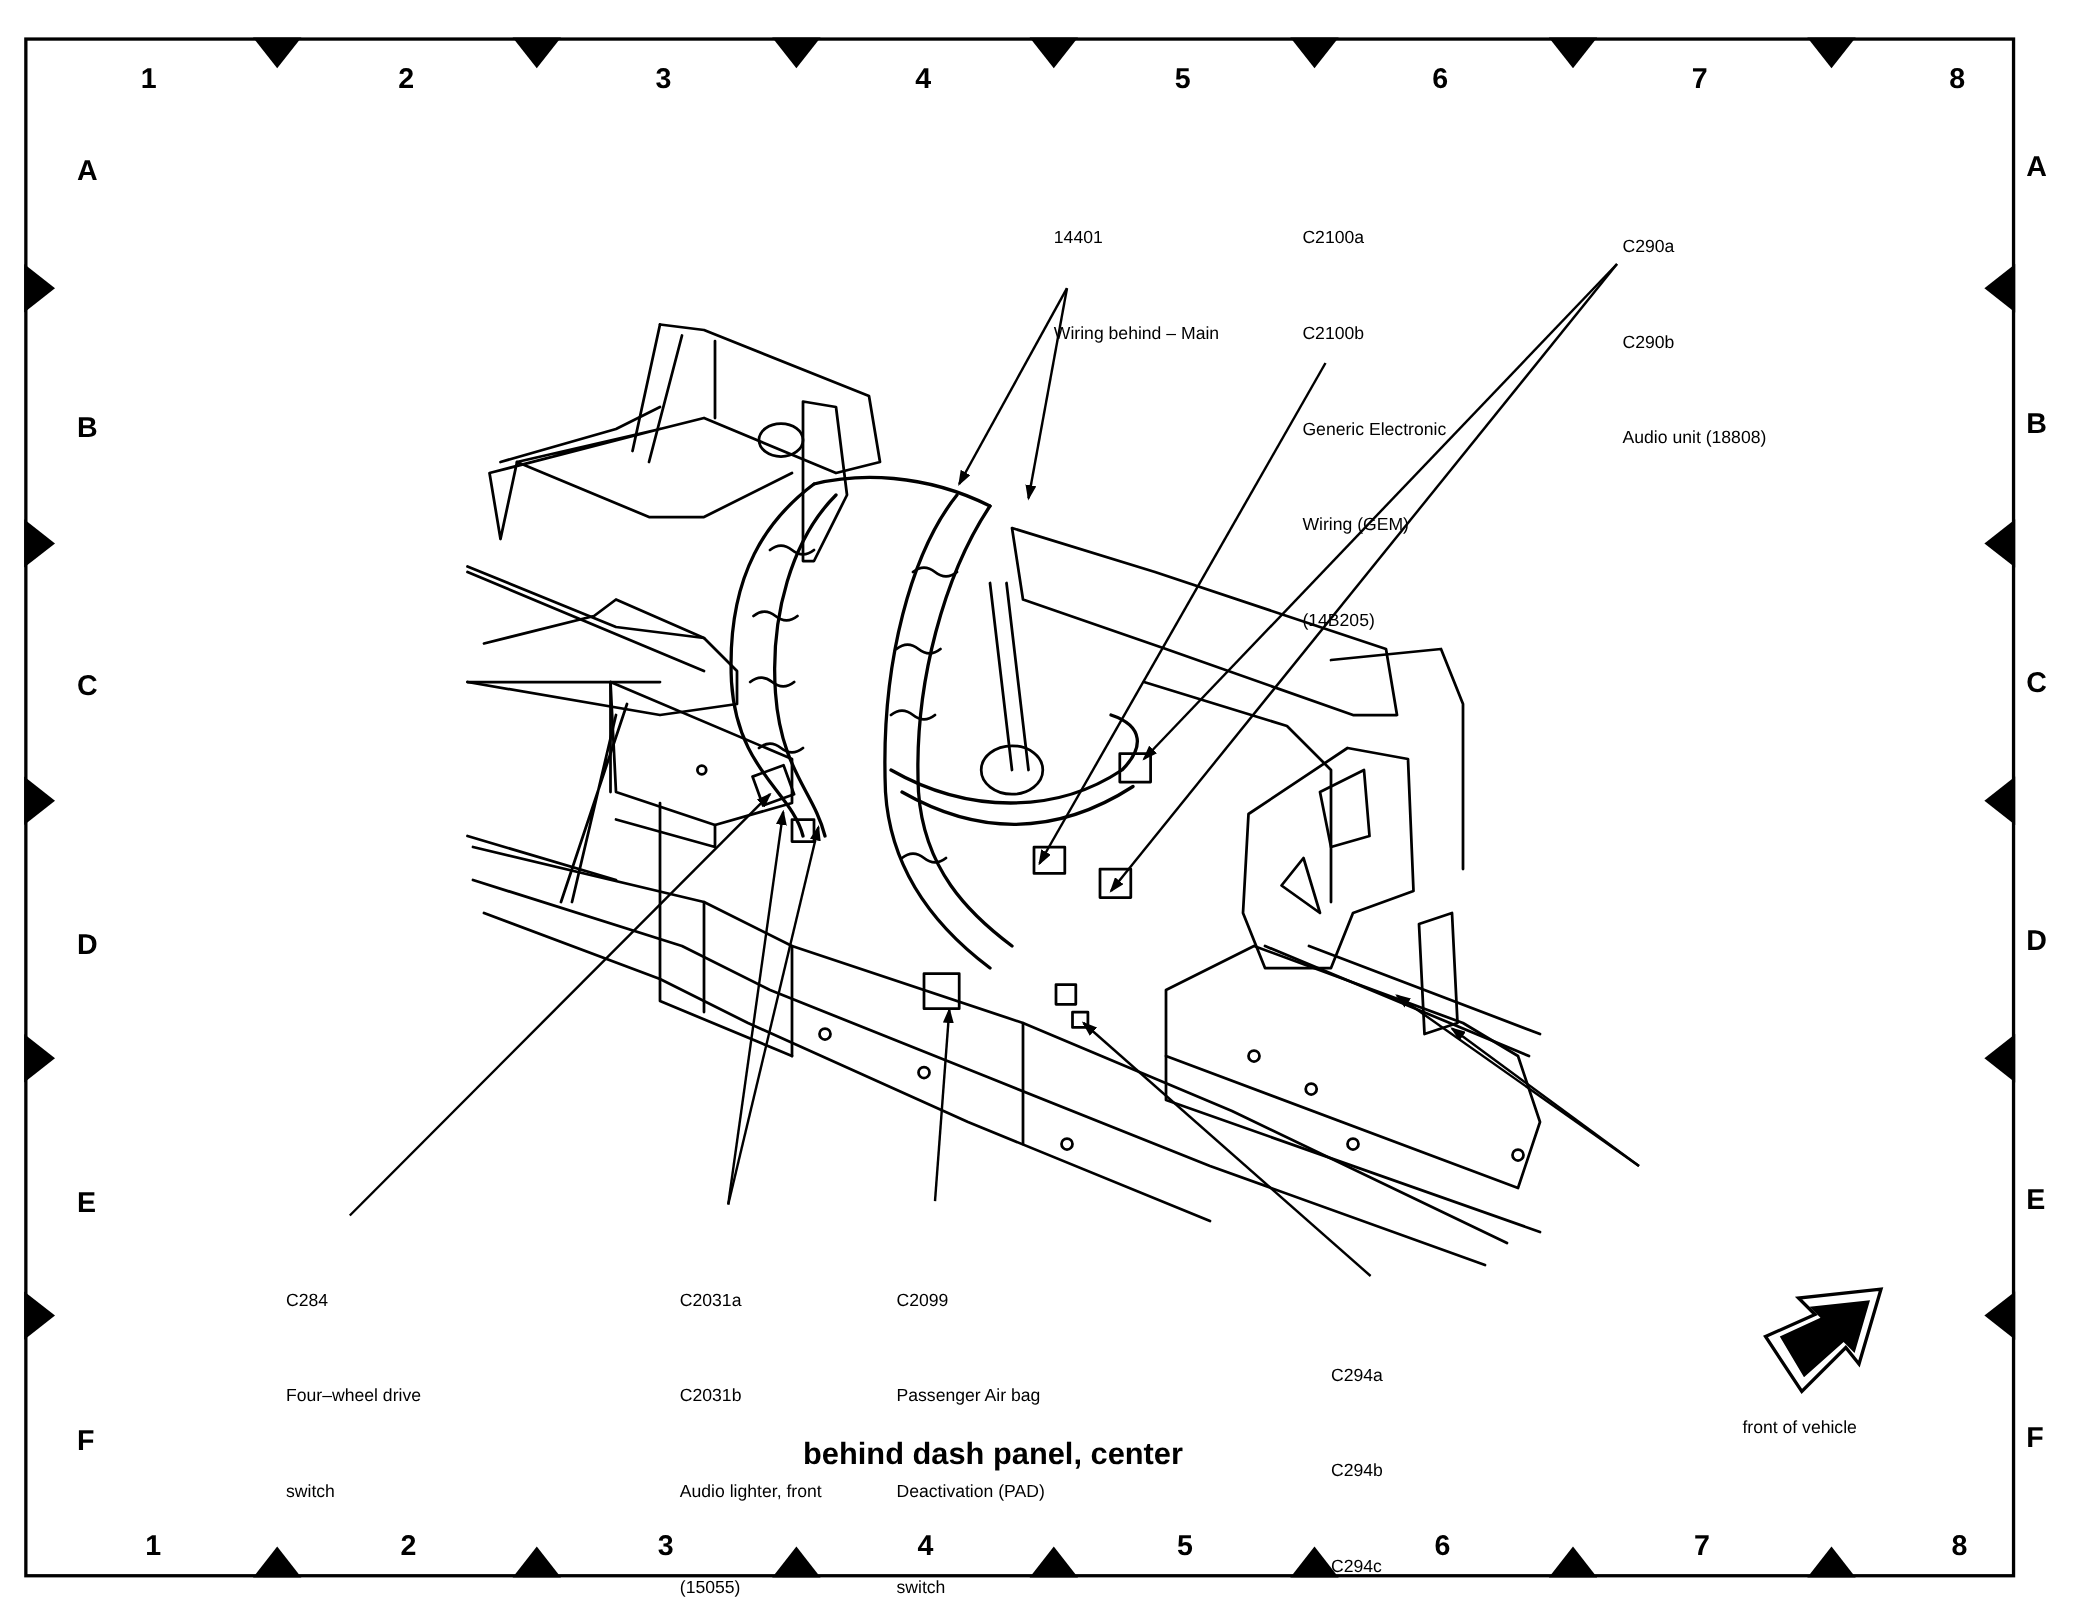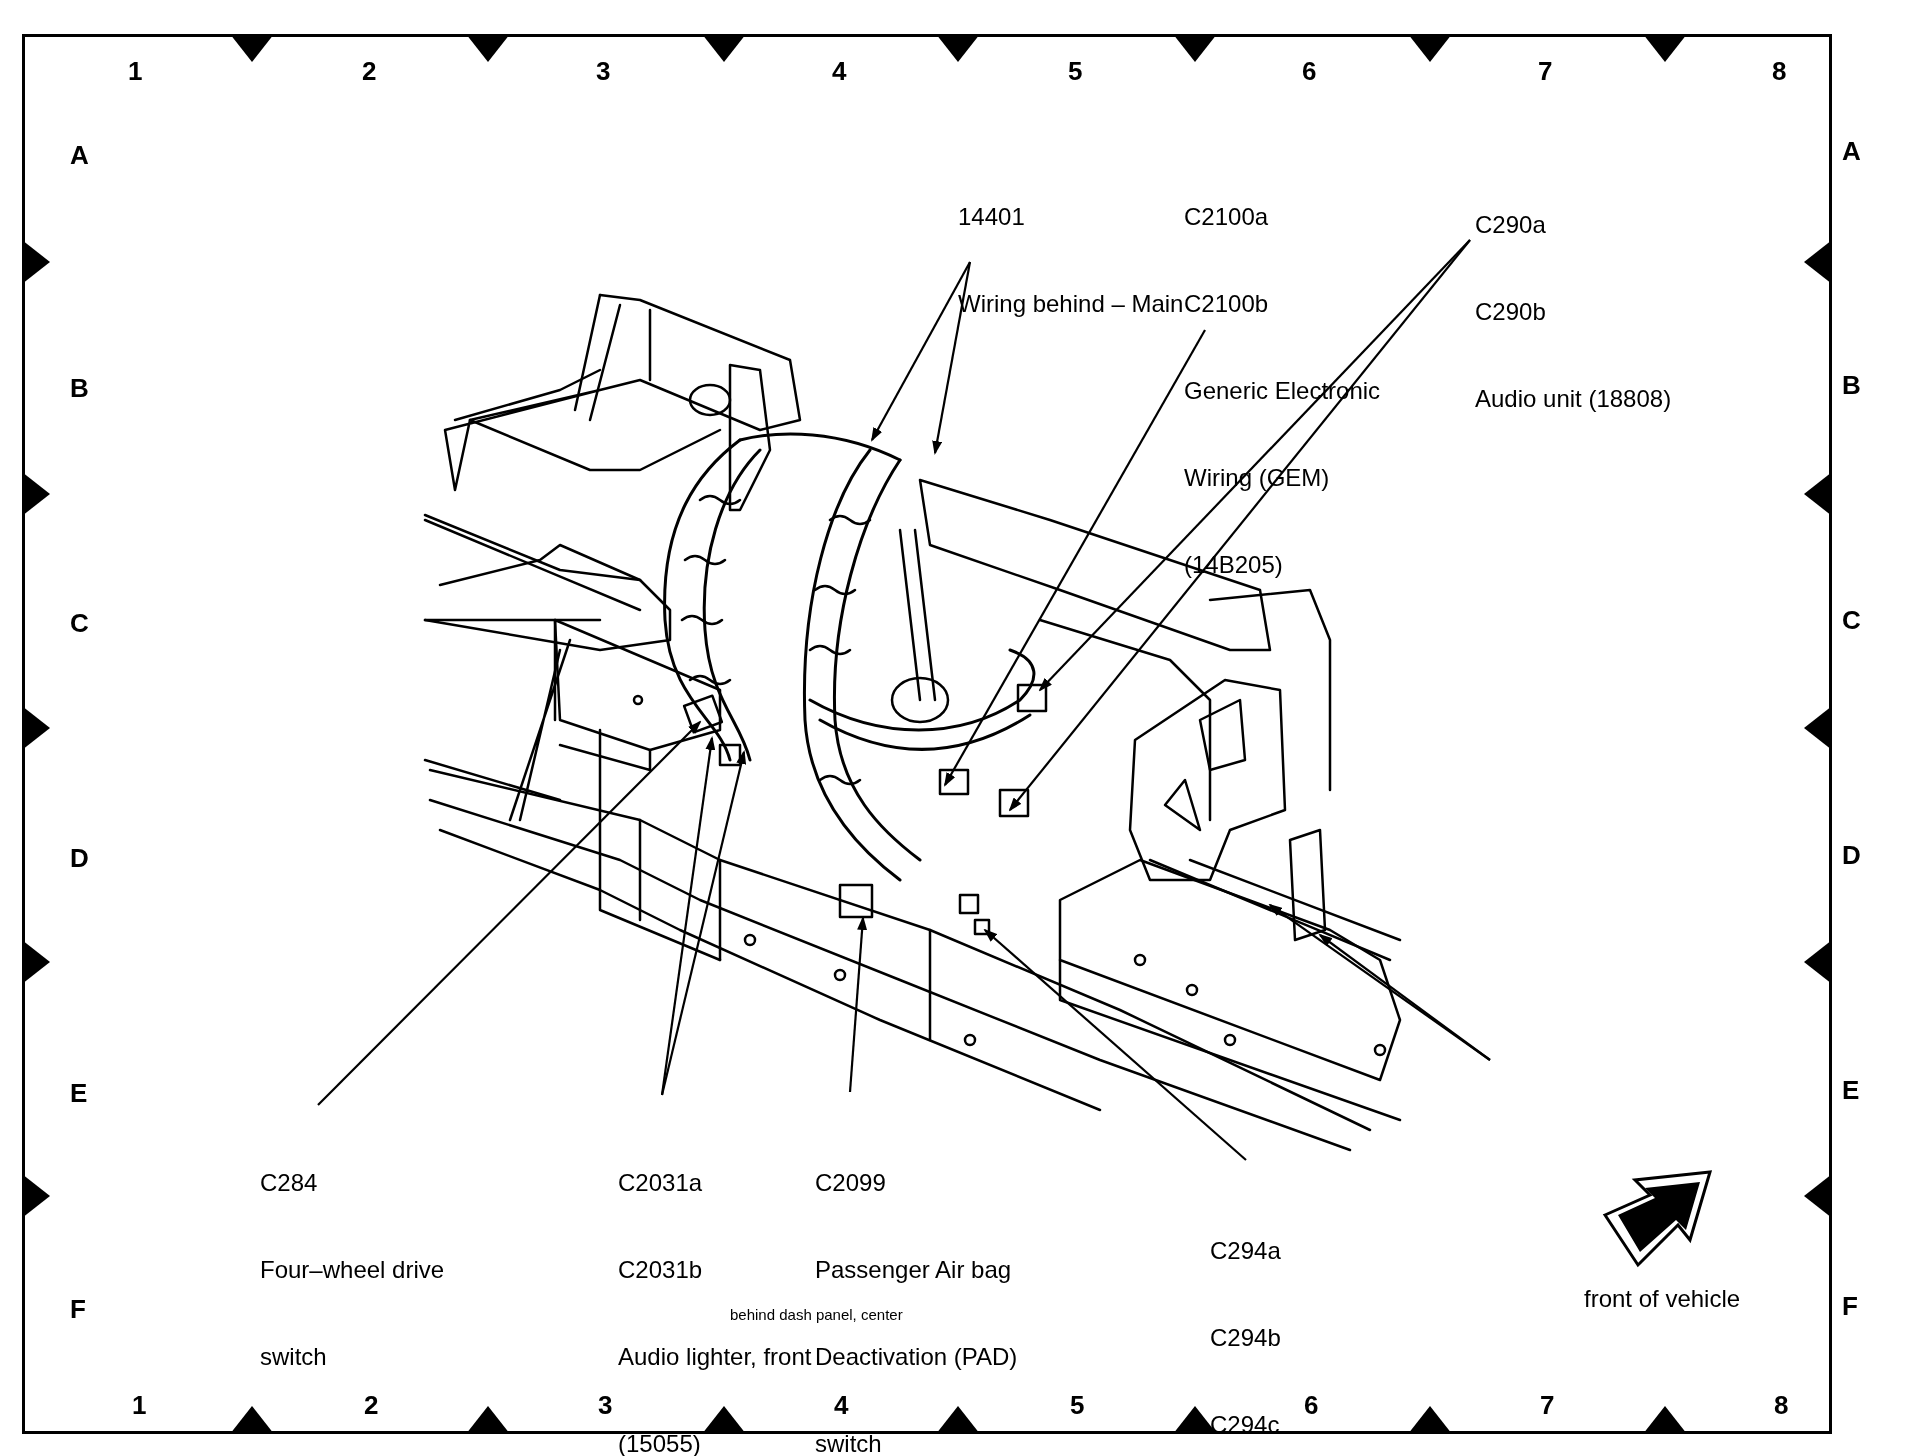--- a/index.html
+++ b/index.html
@@ -1,20 +1,20 @@
 <!DOCTYPE html>
 <html><head>
 <meta charset="utf-8">
 <style>
   html,body{margin:0;padding:0;background:#fff;}
   body{width:1906px;height:1456px;position:relative;overflow:hidden;font-family:"Liberation Sans",sans-serif;color:#000;}
   #frame{position:absolute;left:22px;top:34px;width:1810px;height:1400px;border:3px solid #000;box-sizing:border-box;}
   .gridlbl{position:absolute;font-weight:bold;font-size:26px;font-family:"Liberation Sans",sans-serif;}
-  .callout{position:absolute;font-size:24px;line-height:29px;white-space:pre;}
-  .title{position:absolute;font-weight:normal;font-size:15px;}
+  .callout{position:absolute;font-size:16px;line-height:29px;white-space:pre;}
+  .title{position:absolute;font-weight:bold;font-size:28px;}
   svg{position:absolute;left:0;top:0;}
 </style>
 </head>
 <body>
 
 <div id="frame"></div>
 
 <svg id="art" width="1906" height="1456">
   <g fill="none" stroke="#000" stroke-width="2.5" stroke-linejoin="round" stroke-linecap="round">
 

